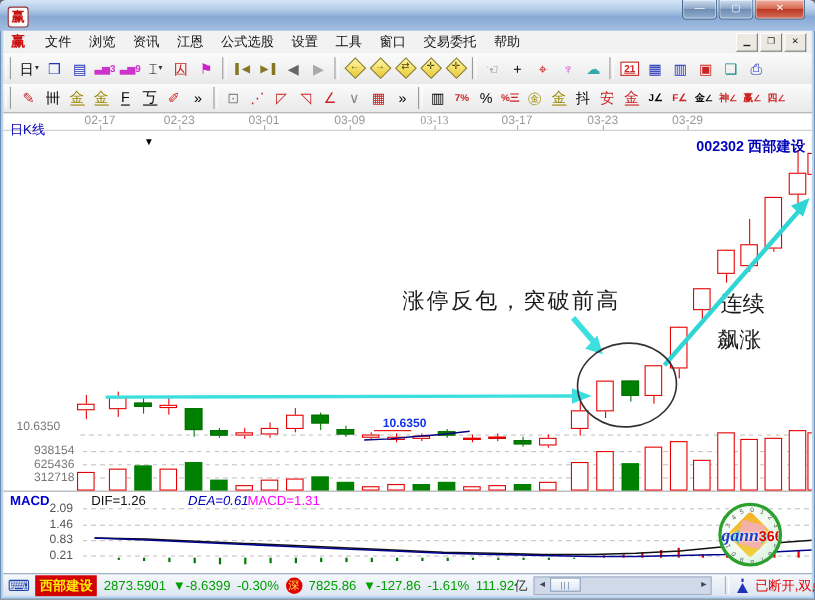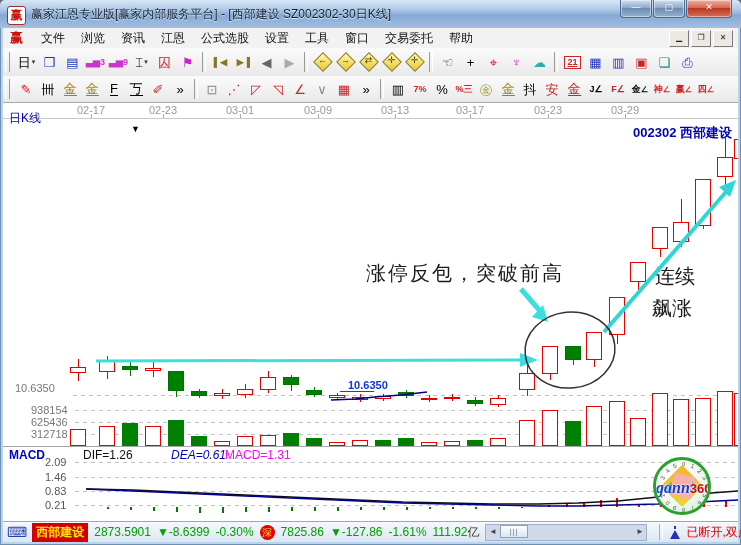--- a/index.html
+++ b/index.html
@@ -123,21 +123,20 @@
   .pspeed{position:absolute;left:74px;top:5px;font-size:9px;color:#888;}
 </style>
 </head>
 <body>
 
 <div id="stage">
 <div class="window">
 
   <div class="titlebar">
     <span class="app-icon">赢</span>
-    <span class="title-text">赢家江恩专业版[赢家内部服务平台] - [西部建设  SZ002302-30日K线]</span>
     <span class="capbtns">
       <span class="capbtn min">—</span>
       <span class="capbtn max">▢</span>
       <span class="capbtn close">✕</span>
     </span>
   </div>
 
   <div class="menubar">
     <span class="menu-ying">赢</span>
     <span class="menuitem">文件</span>
@@ -358,21 +357,21 @@
     <div class="axis-line"></div>
     <div id="date-axis">
           <span class="datelab" style="left: 68px;">02-17</span>
           <span class="tick" style="left: 88px;"></span>
           <span class="datelab" style="left: 140px;">02-23</span>
           <span class="tick" style="left: 160px;"></span>
           <span class="datelab" style="left: 217px;">03-01</span>
           <span class="tick" style="left: 237px;"></span>
           <span class="datelab" style="left: 295px;">03-09</span>
           <span class="tick" style="left: 315px;"></span>
-          <span class="datelab" style="left: 372px;">03-13</span>
+          <span class="datelab" style="left: 372px; font-family: Liberation Serif, serif;">03-13</span>
           <span class="tick" style="left: 392px;"></span>
           <span class="datelab" style="left: 447px;">03-17</span>
           <span class="tick" style="left: 467px;"></span>
           <span class="datelab" style="left: 525px;">03-23</span>
           <span class="tick" style="left: 545px;"></span>
           <span class="datelab" style="left: 602px;">03-29</span>
           <span class="tick" style="left: 622px;"></span>
         </div>
 
     <span class="klabel">日K线</span>

